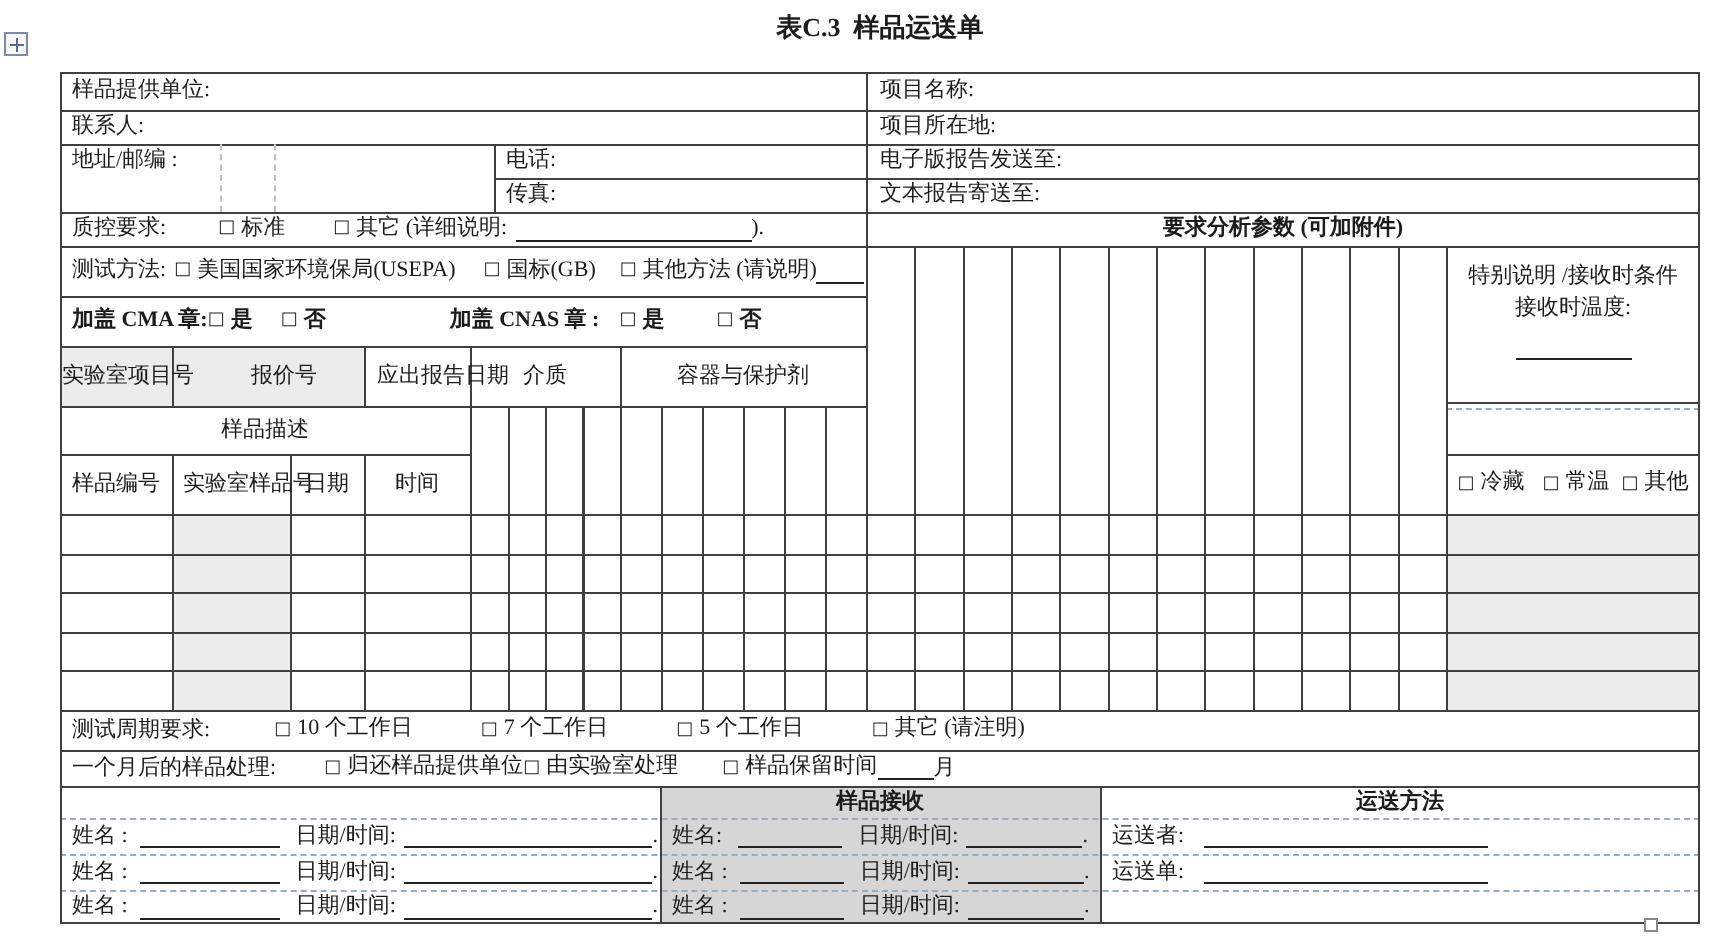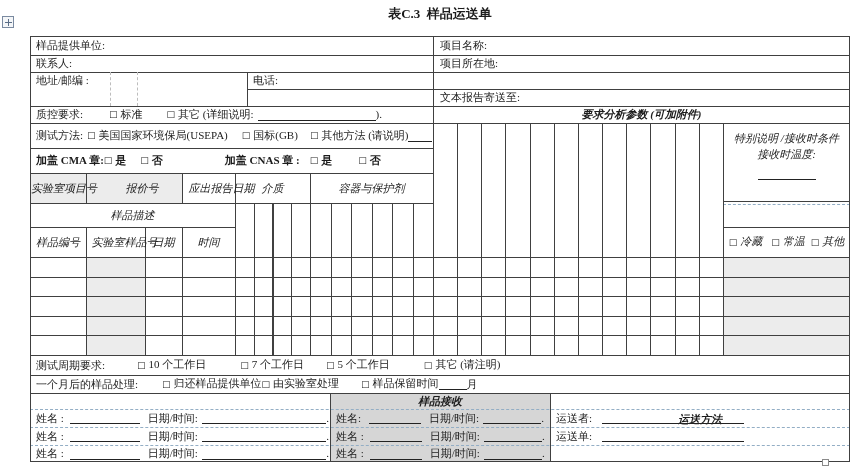--- a/index.html
+++ b/index.html
@@ -6,21 +6,21 @@
   html,body { background: #ffffff; }
   .page {
     position: relative; width: 855px; height: 468px; overflow: hidden;
     background: #ffffff; color: #1c1c1c;
     font-family: "Liberation Serif", "DejaVu Serif", serif;
     font-size: 11px;
   }
   .title { position: absolute; left: 30px; top: 5px; width: 820px; text-align: center;
            font-weight: bold; font-size: 13px; white-space: pre; }
   .cell { position: absolute; display: flex; align-items: center; line-height: 13px; white-space: pre; }
-  .ctr  { justify-content: center; text-align: center; font-style: italic; }
+  .ctr  { justify-content: center; text-align: center; }
   .b    { font-weight: bold; }
   .hl { position: absolute; height: 1px; background: #404040; }
   .vl { position: absolute; width: 1px; background: #404040; }
   .hd { position: absolute; height: 0; border-top: 1px dashed #93aec5; }
   .vd { position: absolute; width: 0; border-left: 1px dashed #bdbdbd; }
   .shade-l { position: absolute; background: #ececec; }
   .shade-d { position: absolute; background: #d6d6d6; }
   .ncols { position: absolute; }
   .na { background: repeating-linear-gradient(to right, #404040 0 1px, transparent 1px 18.75px); }
   .nb { background: repeating-linear-gradient(to right, #404040 0 1px, transparent 1px 20.5px); }
@@ -101,20 +101,24 @@
   <div class="cell" style="left:434px;top:36px;width:414px;height:19px;padding-left:6px">
     <span>项目名称:</span></div>
   <div class="cell" style="left:31px;top:55px;width:400px;height:17px;padding-left:5px">
     <span>联系人:</span></div>
   <div class="cell" style="left:434px;top:55px;width:414px;height:17px;padding-left:6px">
     <span>项目所在地:</span></div>
   <div class="cell" style="left:31px;top:72px;width:215px;height:17px;padding-left:5px">
     <span>地址/邮编 :</span></div>
   <div class="cell" style="left:248px;top:72px;width:184px;height:17px;padding-left:5px">
     <span>电话:</span></div>
+  <div class="cell" style="left:434px;top:72px;width:414px;height:17px;padding-left:6px">
+    <span>电子版报告发送至:</span></div>
+  <div class="cell" style="left:248px;top:89px;width:184px;height:17px;padding-left:5px">
+    <span>传真:</span></div>
   <div class="cell" style="left:434px;top:89px;width:414px;height:17px;padding-left:6px">
     <span>文本报告寄送至:</span></div>
 
   <div class="cell" style="left:31px;top:106px;width:401px;height:17px;padding-left:5px">
     <span>质控要求:</span>
     <span style="margin-left:26px"><span class="cb">□</span><span>标准</span></span>
     <span style="margin-left:24px"><span class="cb">□</span><span>其它 (详细说明:</span></span>
     <span class="fill" style="width:118px;margin-left:4px"></span>
     <span>).</span>
   </div>
@@ -168,36 +172,36 @@
   <div class="cell ctr" style="left:724px;top:229px;width:125px;height:26px">
     <span><span class="cb">□</span><span>冷藏</span></span>
     <span style="margin-left:9px"><span class="cb">□</span><span>常温</span></span>
     <span style="margin-left:6px"><span class="cb">□</span><span>其他</span></span>
   </div>
 
   <div class="cell" style="left:31px;top:355px;width:818px;height:20px;padding-left:5px">
     <span>测试周期要求:</span>
     <span style="margin-left:32px"><span class="cb">□</span><span>10 个工作日</span></span>
     <span style="margin-left:34px"><span class="cb">□</span><span>7 个工作日</span></span>
-    <span style="margin-left:22px"><span class="cb">□</span><span>5 个工作日</span></span>
+    <span style="margin-left:34px"><span class="cb">□</span><span>5 个工作日</span></span>
     <span style="margin-left:34px"><span class="cb">□</span><span>其它 (请注明)</span></span>
   </div>
 
   <div class="cell" style="left:31px;top:375px;width:818px;height:18px;padding-left:5px">
     <span>一个月后的样品处理:</span>
     <span style="margin-left:24px"><span class="cb">□</span><span>归还样品提供单位</span></span>
     <span style=""><span class="cb">□</span><span>由实验室处理</span></span>
     <span style="margin-left:22px"><span class="cb">□</span><span>样品保留时间</span></span>
     <span class="fill" style="width:28px"></span>
     <span>月</span>
   </div>
 
   <div class="cell ctr b" style="left:330px;top:394px;width:220px;height:15px">
     <span>样品接收</span></div>
-  <div class="cell ctr b" style="left:550px;top:412px;width:300px;height:15px">
+  <div class="cell ctr b" style="left:550px;top:394px;width:300px;height:15px">
     <span>运送方法</span></div>
 
   <div class="cell" style="left:31px;top:410px;width:298px;height:16px;padding-left:5px">
     <span>姓名 :</span>
     <span class="fill" style="width:72px;margin-left:6px"></span>
     <span style="margin-left:8px">日期/时间:</span>
     <span class="fill" style="width:128px;margin-left:4px"></span>
     <span>.</span></div>
   <div class="cell" style="left:31px;top:428px;width:298px;height:16px;padding-left:5px">
     <span>姓名 :</span>

